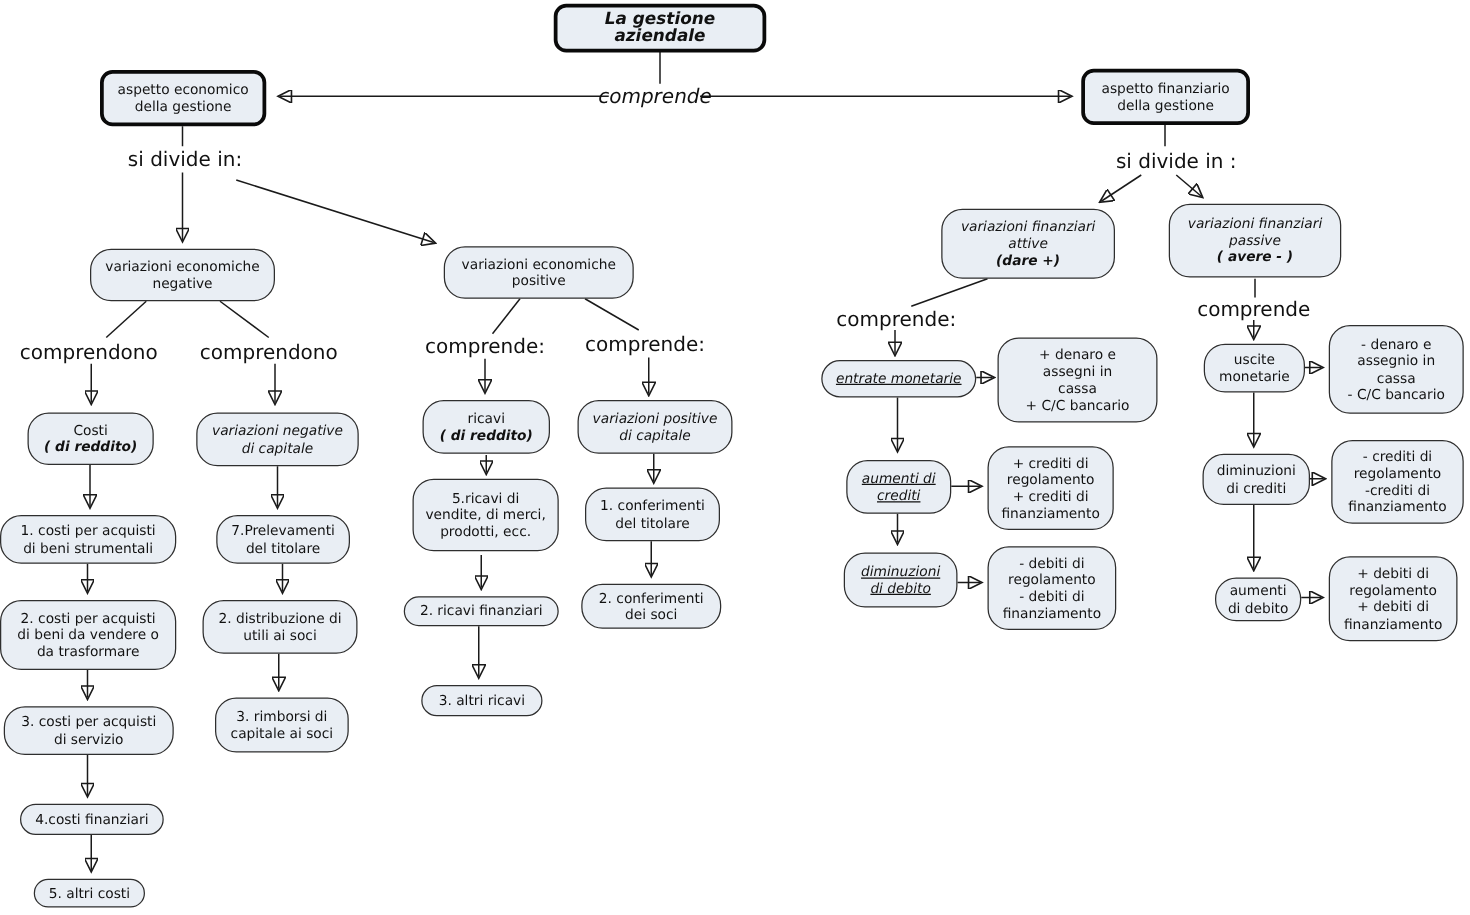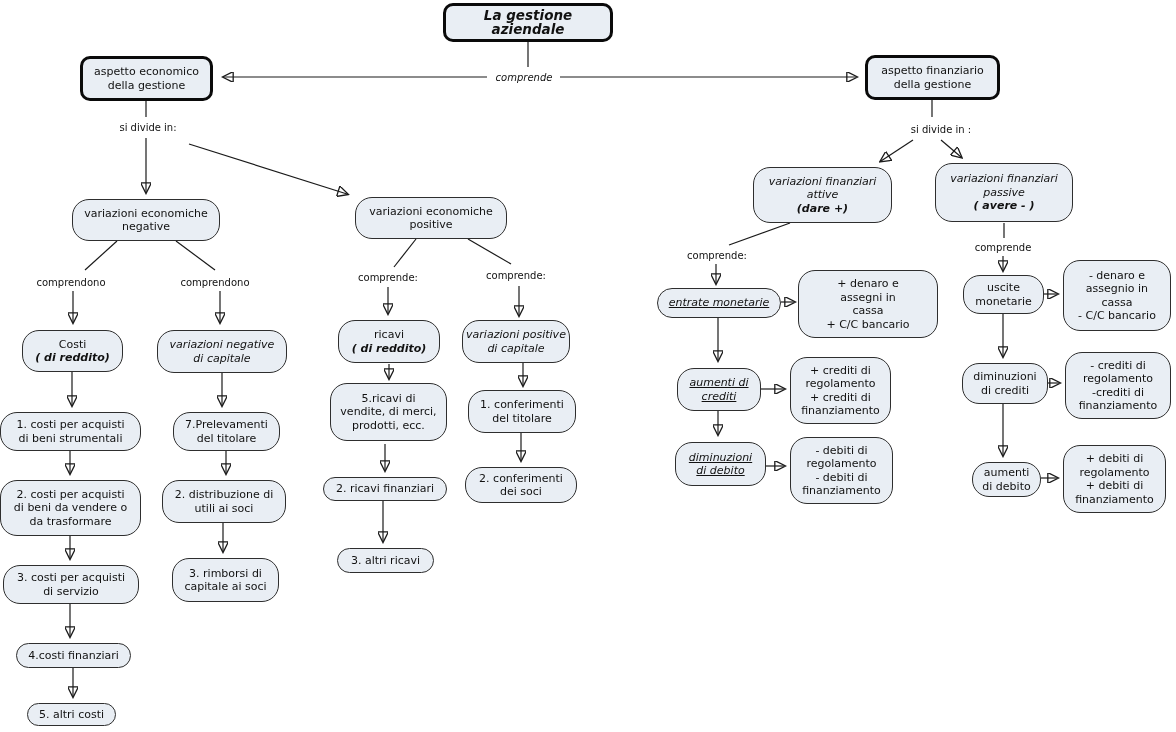--- a/index.html
+++ b/index.html
@@ -17,21 +17,21 @@
     text-align:center; font-size:11px; line-height:13.5px;
     white-space:pre-line; padding:3px 3px;
   }
   .thick { border-width:3px; border-color:#0a0a0a; border-radius:10px; }
   .title-node { font-size:13.5px; font-weight:bold; font-style:italic; }
   .italic { font-style:italic; }
   .u { text-decoration:underline; }
   .b2 { font-weight:bold; font-style:italic; }
   .lbl {
     position:absolute; transform:translate(-50%,-50%);
-    font-size:10px; white-space:nowrap;
+    font-size:16px; white-space:nowrap;
   }
 </style>
 </head>
 <body>
 
 <div id="canvas">
 
   <svg id="edges" xmlns="http://www.w3.org/2000/svg">
     <defs>
       <marker id="arr" viewBox="0 0 10 10" refX="8.5" refY="5" markerWidth="11" markerHeight="9" orient="auto">
@@ -144,40 +144,40 @@
   <div class="node" style="left:338px;top:320px;width:102px;min-height:43px;">
     <span>ricavi</span>
     <span class="b2">( di reddito)</span>
   </div>
   <div class="node" style="left:330px;top:383px;width:117px;min-height:58px;">5.ricavi di
 vendite, di merci,
 prodotti, ecc.</div>
   <div class="node" style="left:323px;top:477px;width:124px;min-height:24px;">2. ricavi finanziari</div>
   <div class="node" style="left:337px;top:548px;width:97px;min-height:25px;">3. altri ricavi</div>
 
-  <div class="node italic" style="left:462px;top:320px;width:108px;min-height:43px;text-align:center;">variazioni positive
+  <div class="node italic" style="left:462px;top:320px;width:124px;min-height:43px;text-align:center;">variazioni positive
 di capitale</div>
   <div class="node" style="left:468px;top:390px;width:108px;min-height:43px;">1. conferimenti
 del titolare</div>
   <div class="node" style="left:465px;top:467px;width:112px;min-height:36px;">2. conferimenti
 dei soci</div>
 
   <div class="node" style="left:753px;top:167px;width:139px;min-height:56px;">
     <span class="italic">variazioni finanziari
 attive</span>
     <span class="b2">(dare +)</span>
   </div>
   <div class="node" style="left:935px;top:163px;width:138px;min-height:59px;">
     <span class="italic">variazioni finanziari
 passive</span>
     <span class="b2">( avere - )</span>
   </div>
 
   <div class="node italic u" style="left:657px;top:288px;width:124px;min-height:30px;">entrate monetarie</div>
-  <div class="node" style="left:798px;top:270px;width:140px;min-height:68px;">+ denaro e
+  <div class="node" style="left:798px;top:270px;width:128px;min-height:68px;">+ denaro e
 assegni in
 cassa
 + C/C bancario</div>
   <div class="node italic u" style="left:677px;top:368px;width:84px;min-height:43px;">aumenti di
 crediti</div>
   <div class="node" style="left:790px;top:357px;width:101px;min-height:67px;">+ crediti di
 regolamento
 + crediti di
 finanziamento</div>
   <div class="node italic u" style="left:675px;top:442px;width:91px;min-height:44px;">diminuzioni

